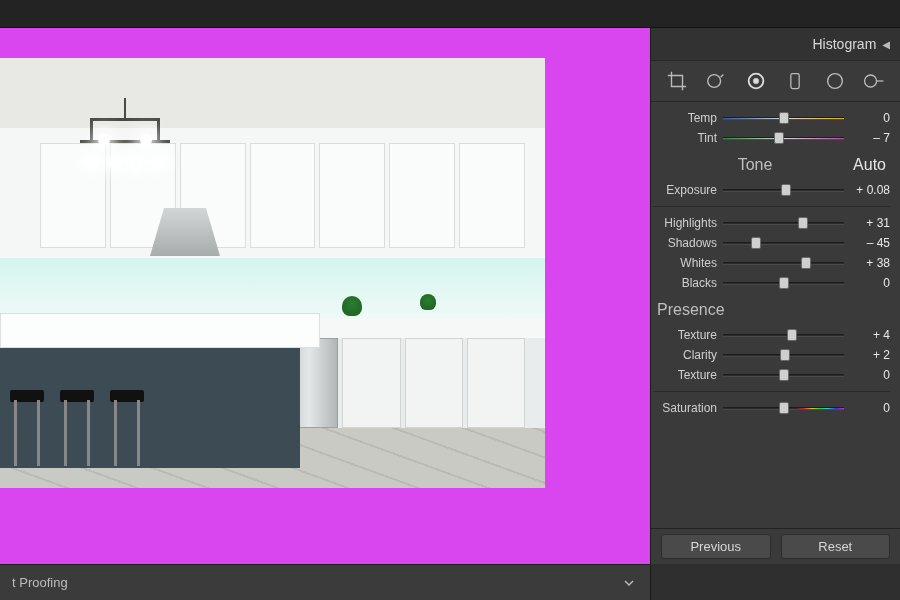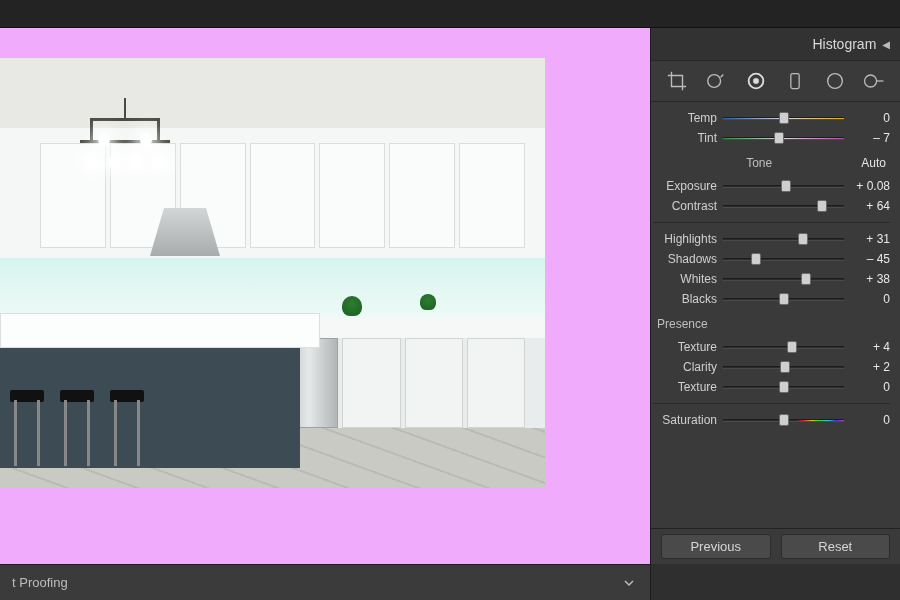--- a/index.html
+++ b/index.html
@@ -6,21 +6,21 @@
   html, body { width: 900px; height: 600px; overflow: hidden; background: #2a2a2a; font-family: "Helvetica Neue", Arial, sans-serif; color: #ccc; font-size: 12px; }
 
   .app { display: flex; width: 900px; height: 600px; flex-direction: column; }
 
   
   .top-strip { height: 28px; background: #232323; border-bottom: 1px solid #111; }
 
   .main-row { flex: 1; display: flex; min-height: 0; }
 
   
-  .canvas-area { flex: 1; background: #f0abfc; display: flex; flex-direction: column; min-width: 0; }
+  .canvas-area { flex: 1; background: #d946ef; display: flex; flex-direction: column; min-width: 0; }
   .canvas-inner { flex: 1; display: flex; align-items: flex-start; justify-content: flex-start; padding: 30px 30px 20px 0; }
   .photo { background: #e9ecec; width: 545px; height: 430px; position: relative; overflow: hidden; }
   
   .photo .ceiling { position:absolute; top:0; left:0; right:0; height:70px; background:#e8e8e4; }
   .photo .wall { position:absolute; top:70px; left:0; right:0; height:200px; background:#f4f7f6; }
   .photo .cabinets { position:absolute; top:85px; left:40px; right:20px; height:105px; display:flex; gap:4px; }
   .photo .cab { flex:1; background:#fafcfb; border:1px solid #d9dedc; }
   .photo .backsplash { position:absolute; top:200px; left:0; right:0; height:60px; background: linear-gradient(#d6f4ee,#eefaf7); }
   .photo .counter { position:absolute; top:260px; left:0; right:0; height:20px; background:#f6f8f7; }
   .photo .lowercabs { position:absolute; top:280px; left:280px; right:20px; height:90px; display:flex; gap:4px; }
@@ -48,21 +48,21 @@
   .side-header .tri { font-size:10px; color:#bbb; }
 
   .tool-row { height:42px; border-top:1px solid #272727; border-bottom:1px solid #272727; display:flex; align-items:center; justify-content:space-around; padding:0 6px; }
   .tool-row .tool { width:32px; height:32px; display:flex; align-items:center; justify-content:center; color:#bbb; }
   .tool-row .tool svg { stroke:#bbb; fill:none; }
   .tool-row .tool.active svg circle.outer { stroke:#ddd; }
   .tool-row .tool.active svg circle.dot { fill:#ddd; }
 
   .panel-scroll { flex:1; overflow:hidden; padding: 6px 10px 6px 2px; }
 
-  .subhead { color:#bfbfbf; font-size:12px; text-align:center; margin:8px 0 6px; display:flex; justify-content:space-between; padding: 0 4px; }
+  .subhead { color:#bfbfbf; font-size:16px; text-align:center; margin:8px 0 6px; display:flex; justify-content:space-between; padding: 0 4px; }
   .subhead .auto { color:#e5e5e5; }
   .subhead.center { justify-content:flex-start; }
 
   .slider-row { display:flex; align-items:center; height:20px; gap:6px; }
   .slider-row .label { width:64px; text-align:right; color:#cfcfcf; font-size:12px; }
   .slider-row .value { width:40px; text-align:right; color:#e8e8e8; font-size:12px; }
   .slider-row .track { flex:1; height:12px; position:relative; }
   .slider-row .track .bar { position:absolute; top:5px; left:0; right:0; height:3px; background:#2b2b2b; border-top:1px solid #1d1d1d; border-bottom:1px solid #4a4a4a; }
   .slider-row .track.temp .bar { background: linear-gradient(90deg,#2b5aa0,#d8d8d8,#d9a92a); }
   .slider-row .track.tint .bar { background: linear-gradient(90deg,#2e8a3a,#d8d8d8,#b24aa8); }
@@ -220,28 +220,20 @@
         </div>
 
         <div class="slider-row">
           <div class="label">Exposure</div>
           <div class="track">
               <div class="bar"></div>
               <div class="knob" style="left: 52%;"></div>
             </div>
           <div class="value">+ 0.08</div>
         </div>
-        <div class="slider-row">
-          <div class="label">Contrast</div>
-          <div class="track">
-              <div class="bar"></div>
-              <div class="knob" style="left: 82%;"></div>
-            </div>
-          <div class="value">+ 64</div>
-        </div>
 
         <div class="rule"></div>
 
         <div class="slider-row">
           <div class="label">Highlights</div>
           <div class="track">
               <div class="bar"></div>
               <div class="knob" style="left: 66%;"></div>
             </div>
           <div class="value">+ 31</div>

